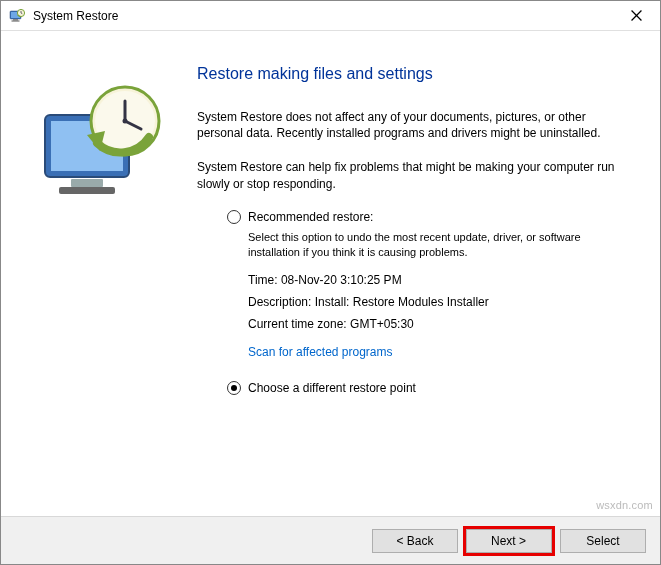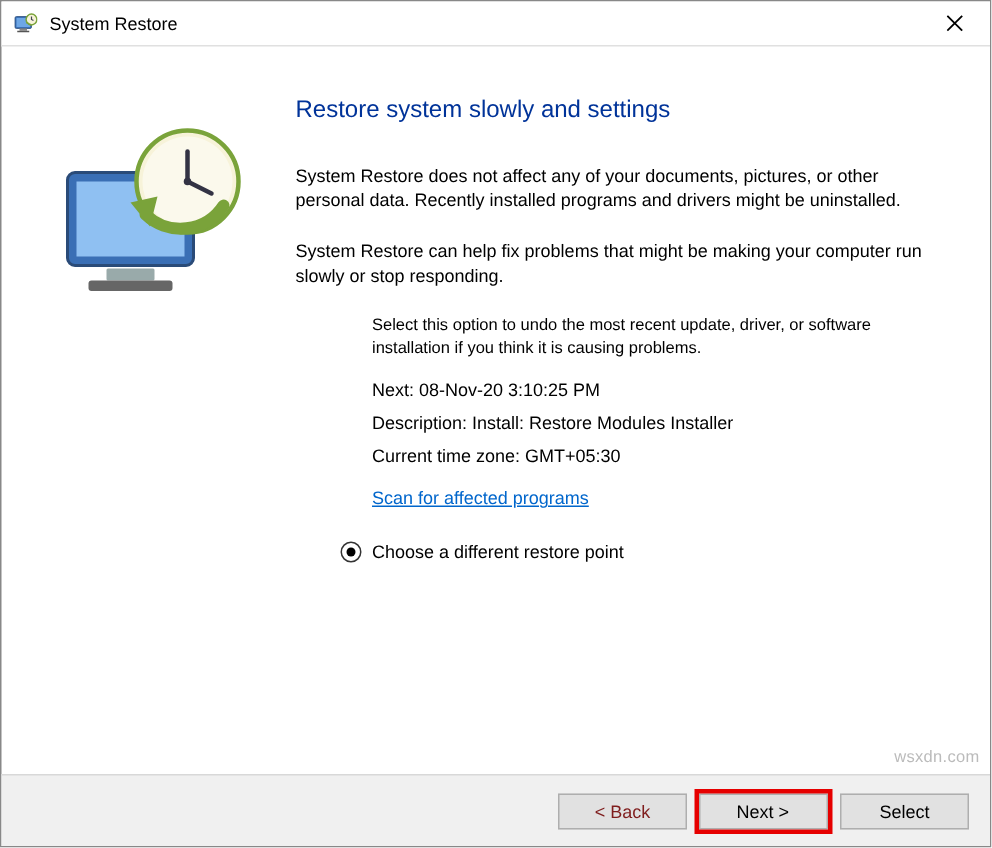--- a/index.html
+++ b/index.html
@@ -113,21 +113,20 @@
     max-width: 370px;
     margin-bottom: 14px;
   }
   .detail-line {
     padding-left: 21px;
     font-size: 12px;
     margin-bottom: 8px;
   }
   .link {
     color: #0066cc;
-    text-decoration: underline;
     cursor: pointer;
     display: inline-block;
   }
   .link-wrap {
     padding-left: 21px;
     margin-top: 14px;
     margin-bottom: 22px;
   }
 
   .footer {
@@ -145,21 +144,21 @@
     height: 24px;
     border: 1px solid #aeaeae;
     background: #e1e1e1;
     font-size: 12px;
     display: flex;
     align-items: center;
     justify-content: center;
     color: #000;
     padding: 0 12px;
   }
-  .btn.disabled { color: #7f1d1d; }
+  .btn.disabled { color: #000000; }
   .btn.highlight {
     outline: 3px solid #e60000;
     outline-offset: 0;
     padding-left: 11px;
   }
   .watermark {
     position: absolute;
     right: 8px;
     bottom: 54px;
     font-size: 11px;
@@ -211,30 +210,34 @@
           <line x1="88" y1="44" x2="104" y2="52" stroke="#334" stroke-width="3" stroke-linecap="round"></line>
           <circle cx="88" cy="44" r="2.5" fill="#334"></circle>
 
           <path d="M60 66 A34 34 0 0 0 112 60" stroke="#7aa33a" stroke-width="8" fill="none" stroke-linecap="round"></path>
           <polygon points="50,58 68,54 63,74" fill="#7aa33a"></polygon>
         </svg>
       </div>
     </div>
 
     <div class="right-pane">
-      <div class="heading">Restore system slowly and settings</div>
+      <div class="heading">Restore making files and settings</div>
 
       <div class="para">System Restore does not affect any of your documents, pictures, or other personal data. Recently installed programs and drivers might be uninstalled.</div>
       <div class="para">System Restore can help fix problems that might be making your computer run slowly or stop responding.</div>
 
       <div class="option-block">
+        <div class="radio-row">
+          <span class="radio"></span>
+          <span class="radio-label">Recommended restore:</span>
+        </div>
         <div class="sub-detail">Select this option to undo the most recent update, driver, or software installation if you think it is causing problems.</div>
 
         <div class="detail-line">
-          <span>Next: </span><span>08-Nov-20 3:10:25 PM</span>
+          <span>Time: </span><span>08-Nov-20 3:10:25 PM</span>
         </div>
         <div class="detail-line">
           <span>Description: </span><span>Install: Restore Modules Installer</span>
         </div>
         <div class="detail-line">
           <span>Current time zone: </span><span>GMT+05:30</span>
         </div>
 
         <div class="link-wrap">
           <span class="link">Scan for affected programs</span>

